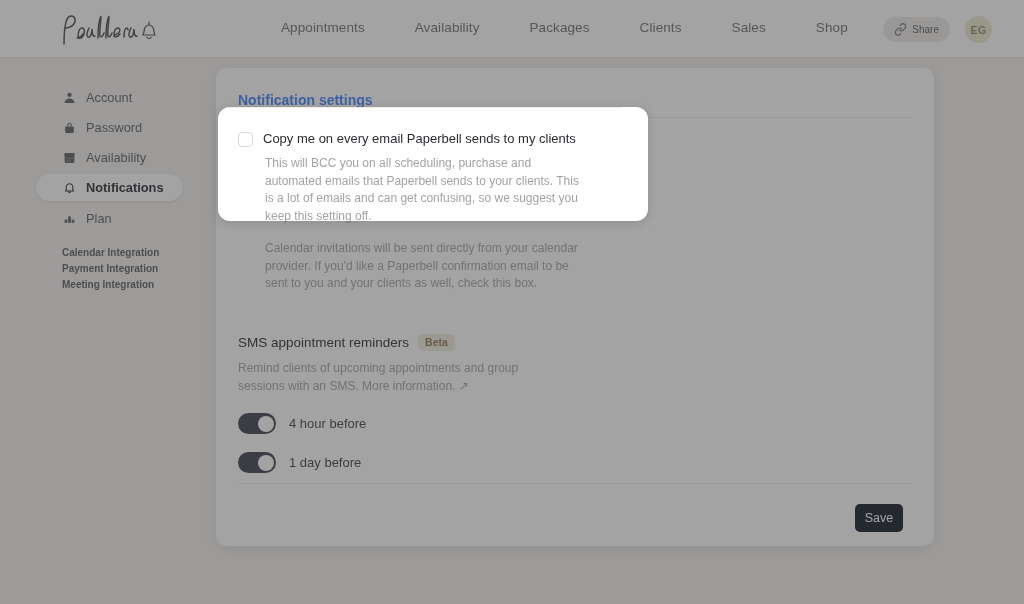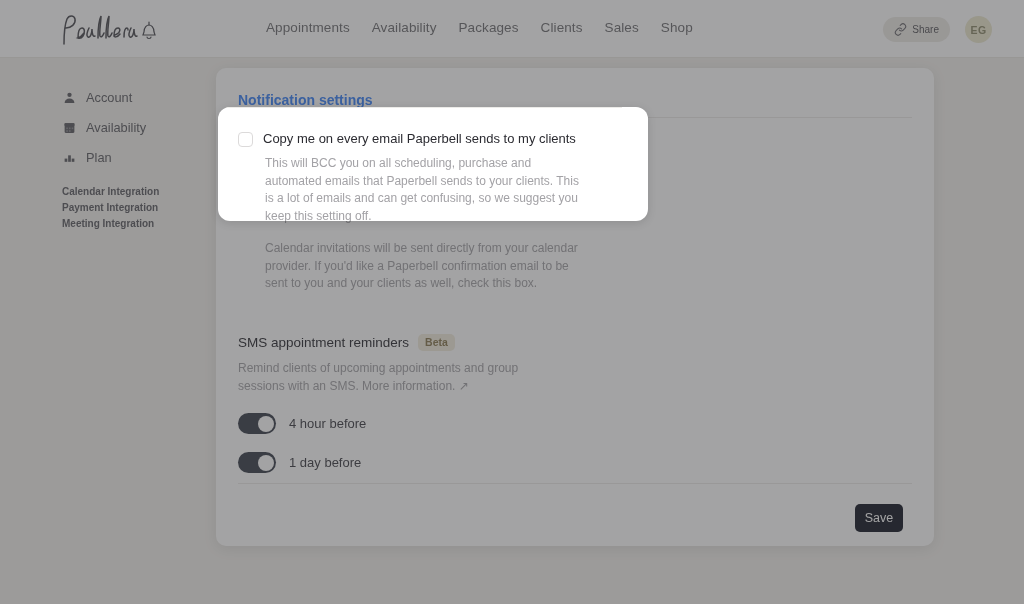--- a/index.html
+++ b/index.html
@@ -30,23 +30,23 @@
   }
   .logo {
     position: absolute;
     left: 56px; top: 6px;
     width: 130px; height: 46px;
   }
   .logo svg { display: block; }
 
   .mainnav {
     position: absolute;
-    left: 266px; top: 20px;
-    display: flex;
-    gap: 22px;
+    left: 281px; top: 20px;
+    display: flex;
+    gap: 50px;
     align-items: center;
     justify-content: space-between;
   }
   .mainnav a {
     font-size: 13.5px;
     color: #6f6f72;
     text-decoration: none;
     letter-spacing: .1px;
     white-space: nowrap;
   }
@@ -353,38 +353,56 @@
     <div class="side-item">
       <span class="sicon">
         <svg width="13" height="13" viewBox="0 0 24 24" fill="currentColor">
           <circle cx="12" cy="7" r="4"></circle>
             <path d="M3 22c0-5 4-8 9-8s9 3 9 8z"></path>
         </svg>
       </span>
       <span class="slabel">Account</span>
     </div>
 
+    <div class="side-item">
+      <span class="sicon">
+        <svg width="13" height="13" viewBox="0 0 24 24" fill="currentColor">
+          <rect x="4" y="10" width="16" height="12" rx="2"></rect>
+          <path d="M8 10V7a4 4 0 0 1 8 0v3h-2V7a2 2 0 0 0-4 0v3z"></path>
+        </svg>
+      </span>
+      <span class="slabel">Password</span>
+    </div>
 
     <div class="side-item">
       <span class="sicon">
         <svg width="13" height="13" viewBox="0 0 24 24" fill="currentColor">
           <rect x="3" y="4" width="18" height="18" rx="2"></rect>
           <rect x="3" y="4" width="18" height="5" fill="currentColor"></rect>
           <g fill="#8d8d92">
               <rect x="6" y="12" width="3" height="3"></rect>
               <rect x="11" y="12" width="3" height="3"></rect>
               <rect x="16" y="12" width="3" height="3"></rect>
               <rect x="6" y="17" width="3" height="3"></rect>
               <rect x="11" y="17" width="3" height="3"></rect>
             </g>
         </svg>
       </span>
       <span class="slabel">Availability</span>
     </div>
 
+    <div class="side-item active">
+      <span class="sicon">
+        <svg width="13" height="13" viewBox="0 0 24 24" fill="none" stroke="currentColor" stroke-width="1.9" stroke-linecap="round" stroke-linejoin="round">
+          <path d="M18 16v-5a6 6 0 0 0-12 0v5l-1.5 2.5h15z"></path>
+          <path d="M10 20a2.2 2.2 0 0 0 4 0"></path>
+        </svg>
+      </span>
+      <span class="slabel">Notifications</span>
+    </div>
 
     <div class="side-item">
       <span class="sicon">
         <svg width="13" height="13" viewBox="0 0 24 24" fill="currentColor">
           <rect x="3" y="14" width="5" height="6"></rect>
             <rect x="9.5" y="8" width="5" height="12"></rect>
             <rect x="16" y="14" width="5" height="6"></rect>
         </svg>
       </span>
       <span class="slabel">Plan</span>

